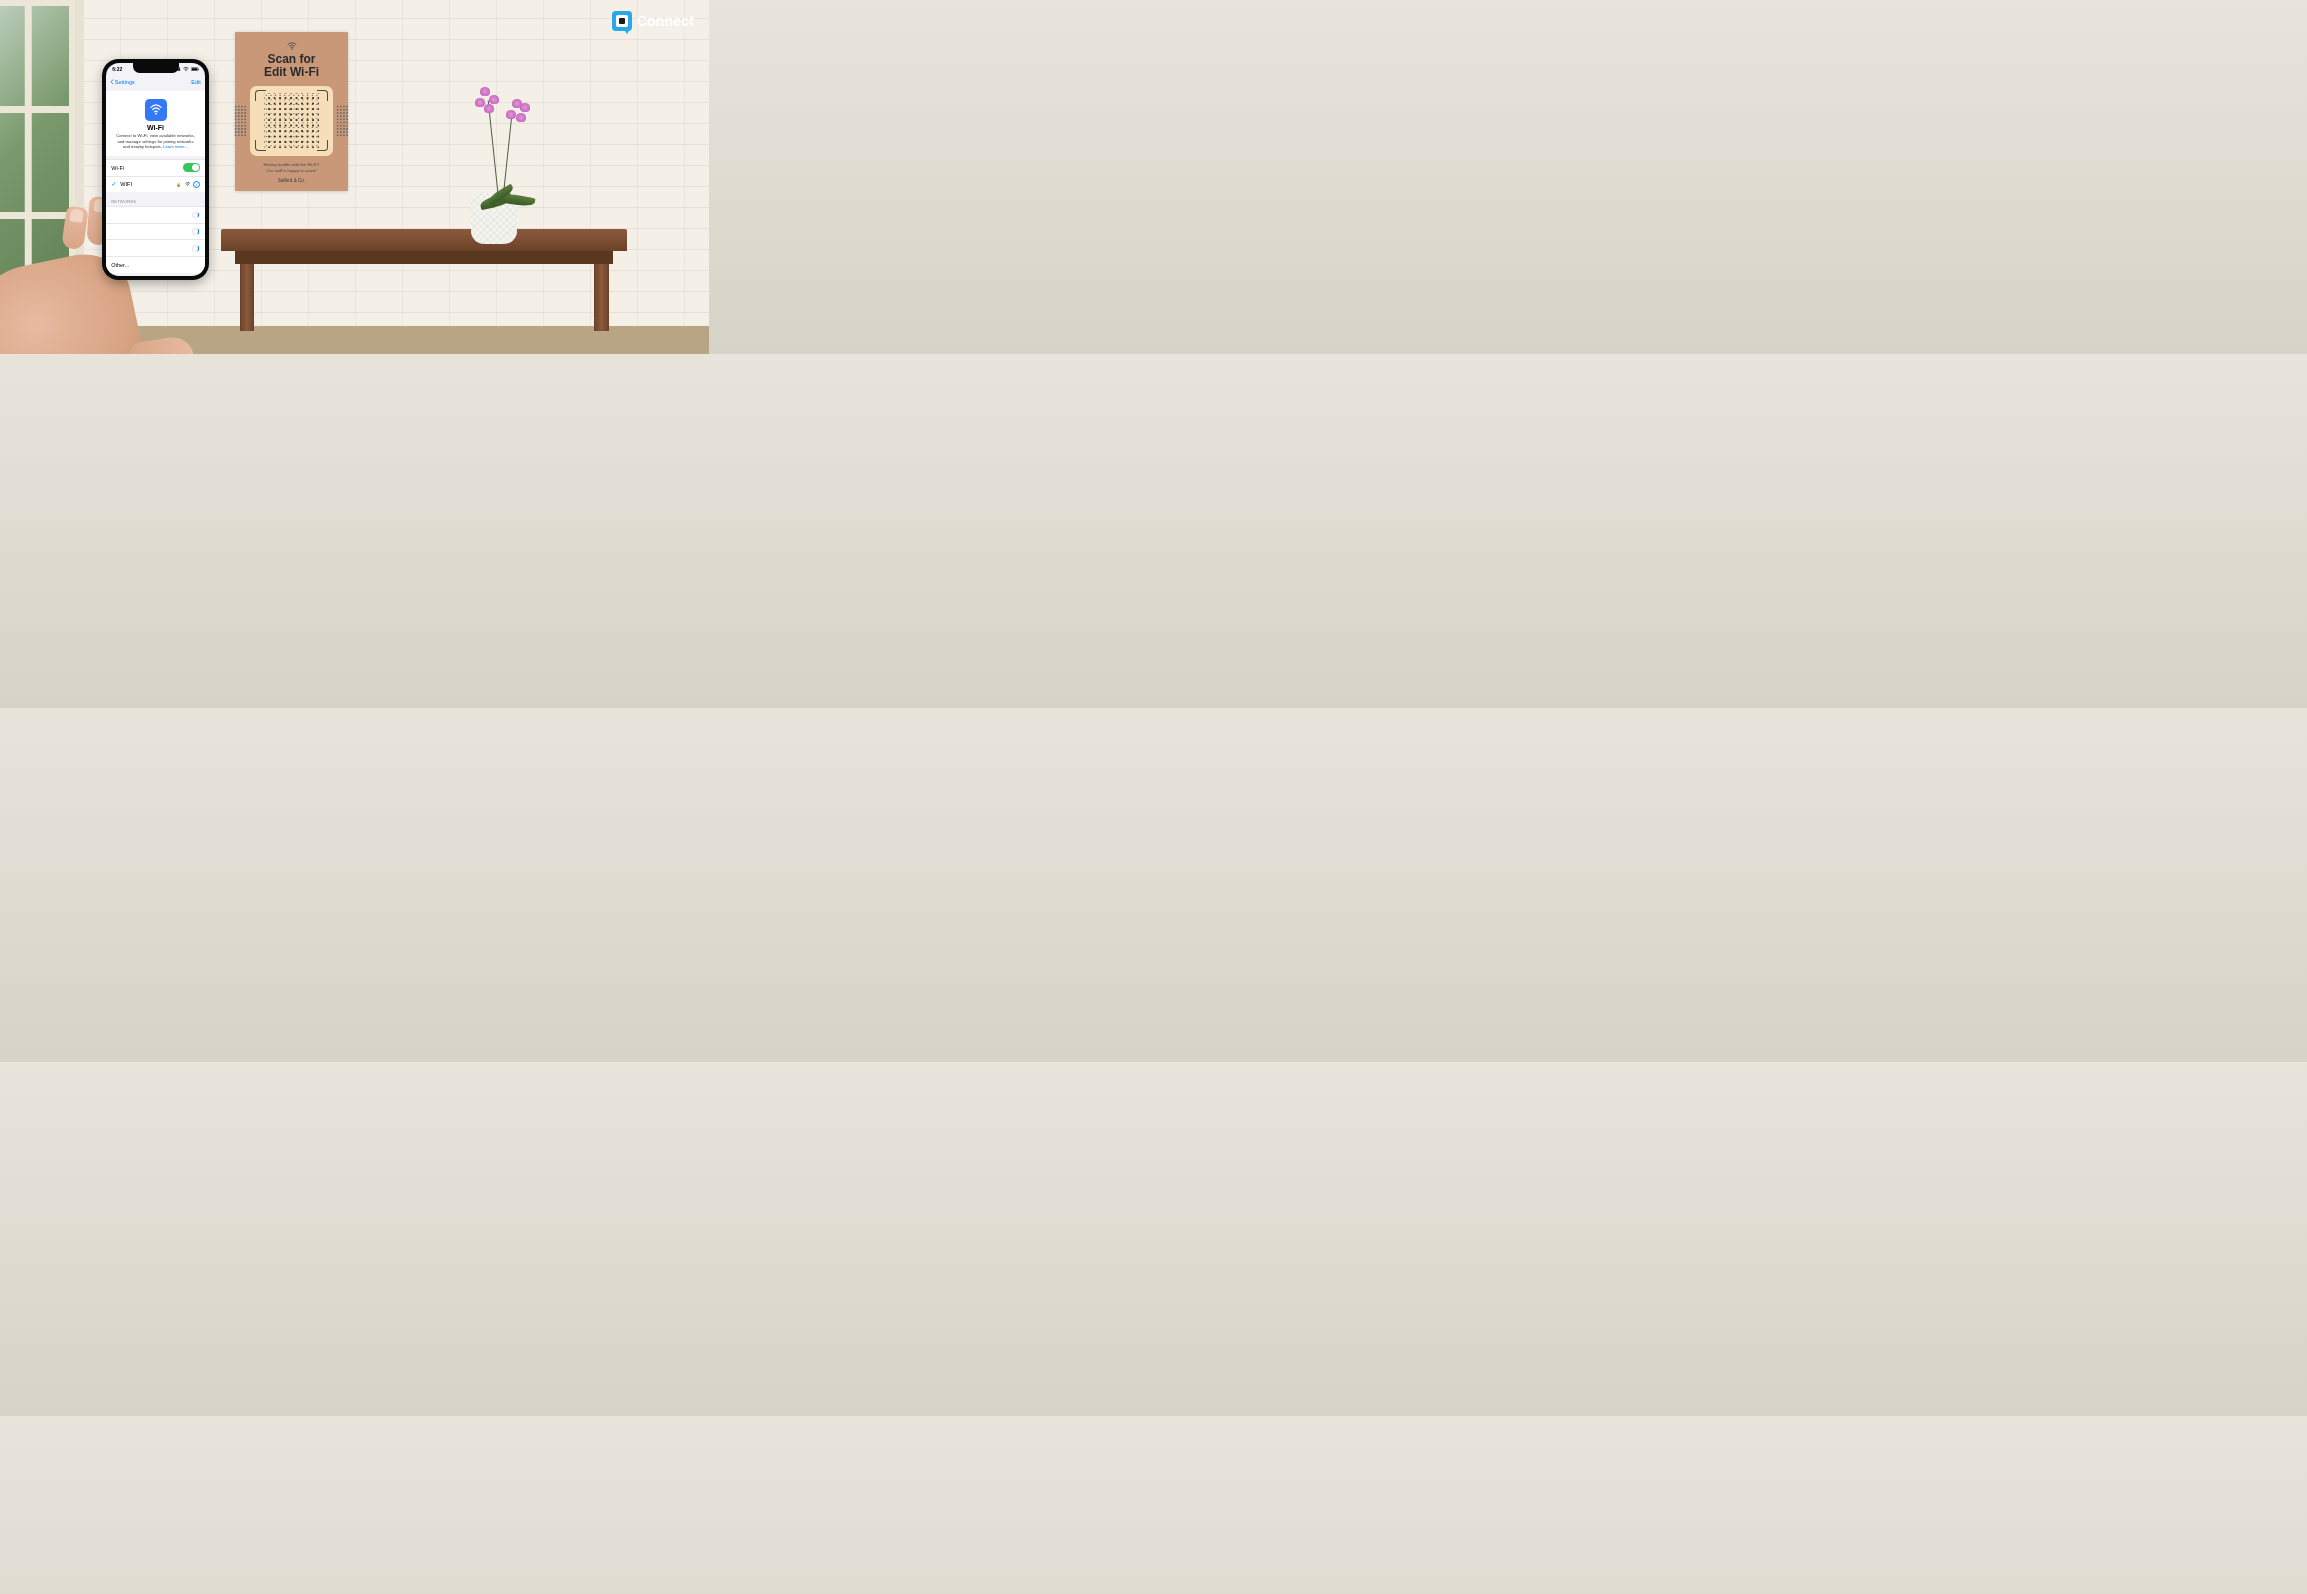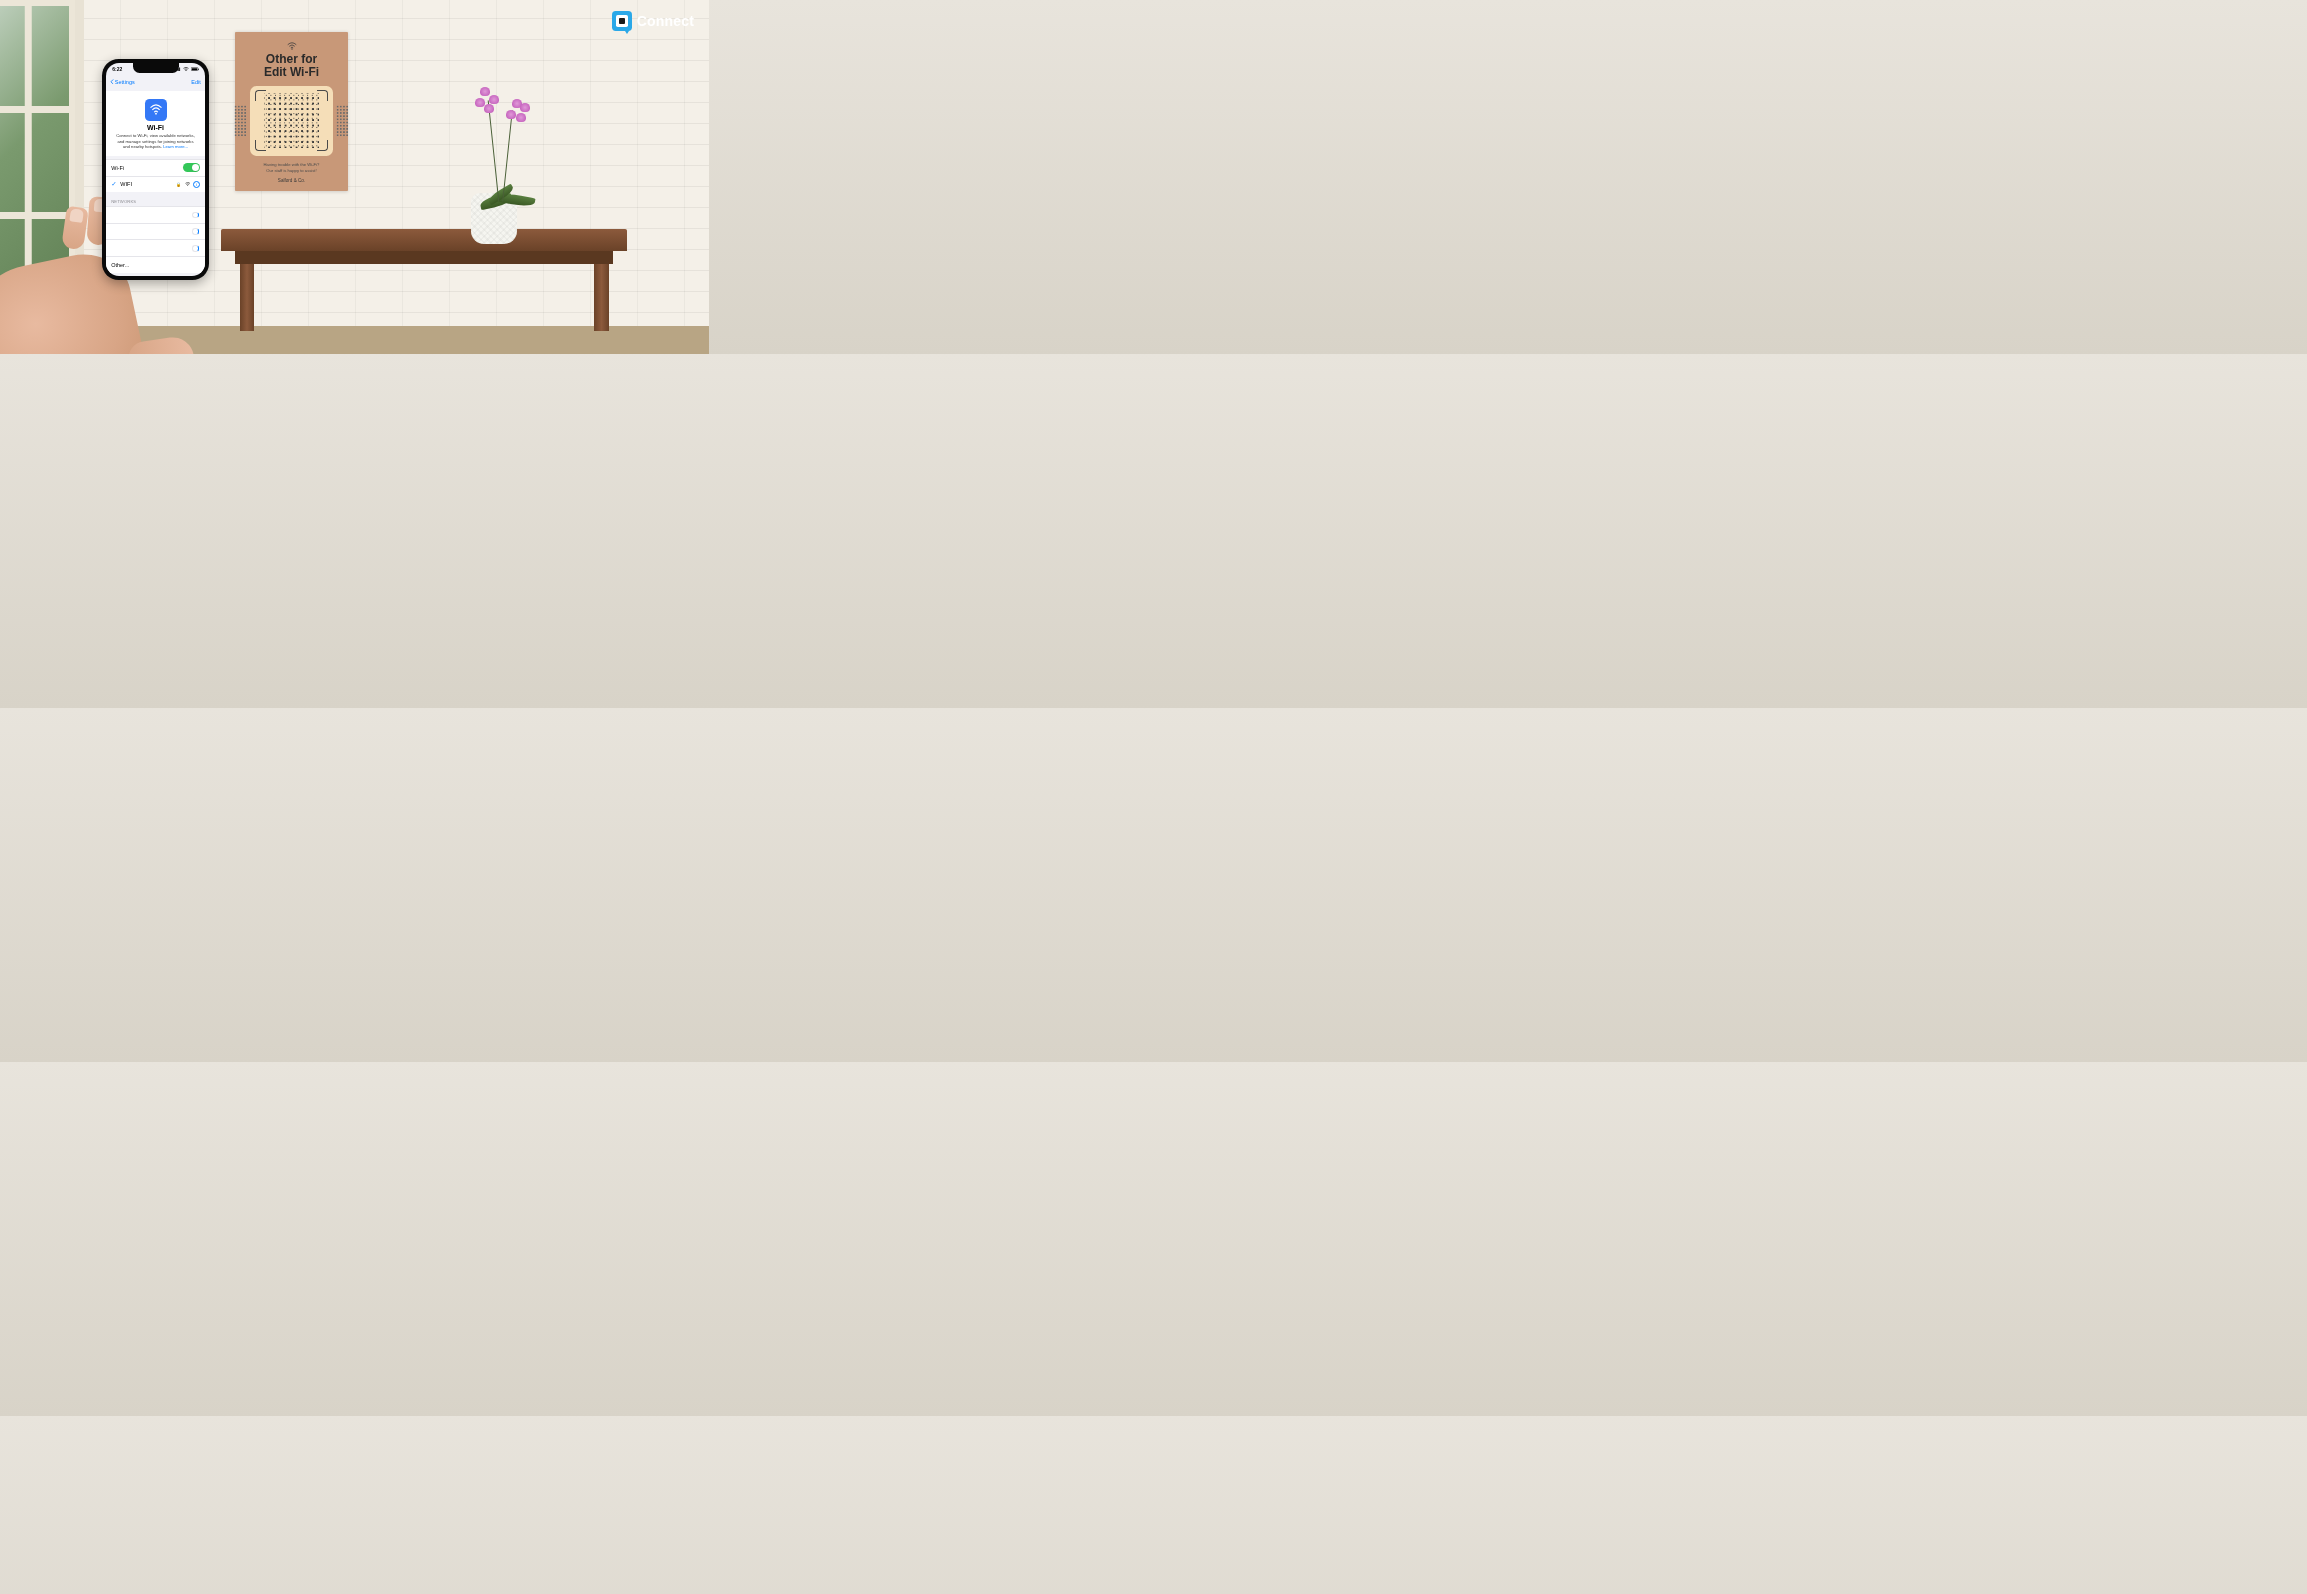--- a/index.html
+++ b/index.html
@@ -559,21 +559,21 @@
   </div>
 
   <div class="poster">
     <svg class="poster-wifi-icon" width="12" height="9.2" viewBox="0 0 26 20">
       <path d="M2 7 Q13 -3 24 7" stroke="#3a3a3a" stroke-width="2" fill="none"></path>
       <path d="M6 11 Q13 4 20 11" stroke="#3a3a3a" stroke-width="2" fill="none"></path>
       <path d="M10 15 Q13 11 16 15" stroke="#3a3a3a" stroke-width="2" fill="none"></path>
       <circle cx="13" cy="18" r="1.8" fill="#3a3a3a"></circle>
     </svg>
     <div class="poster-title">
-      <div>Other for</div>
+      <div>Scan for</div>
       <div>Edit Wi-Fi</div>
     </div>
     <div class="qr-box">
       <div class="dots-side dots-l"></div>
       <div class="dots-side dots-r"></div>
       <div class="qr-corner tl"></div>
       <div class="qr-corner tr"></div>
       <div class="qr-corner bl"></div>
       <div class="qr-corner br"></div>
       <div class="qr-dots"></div>

